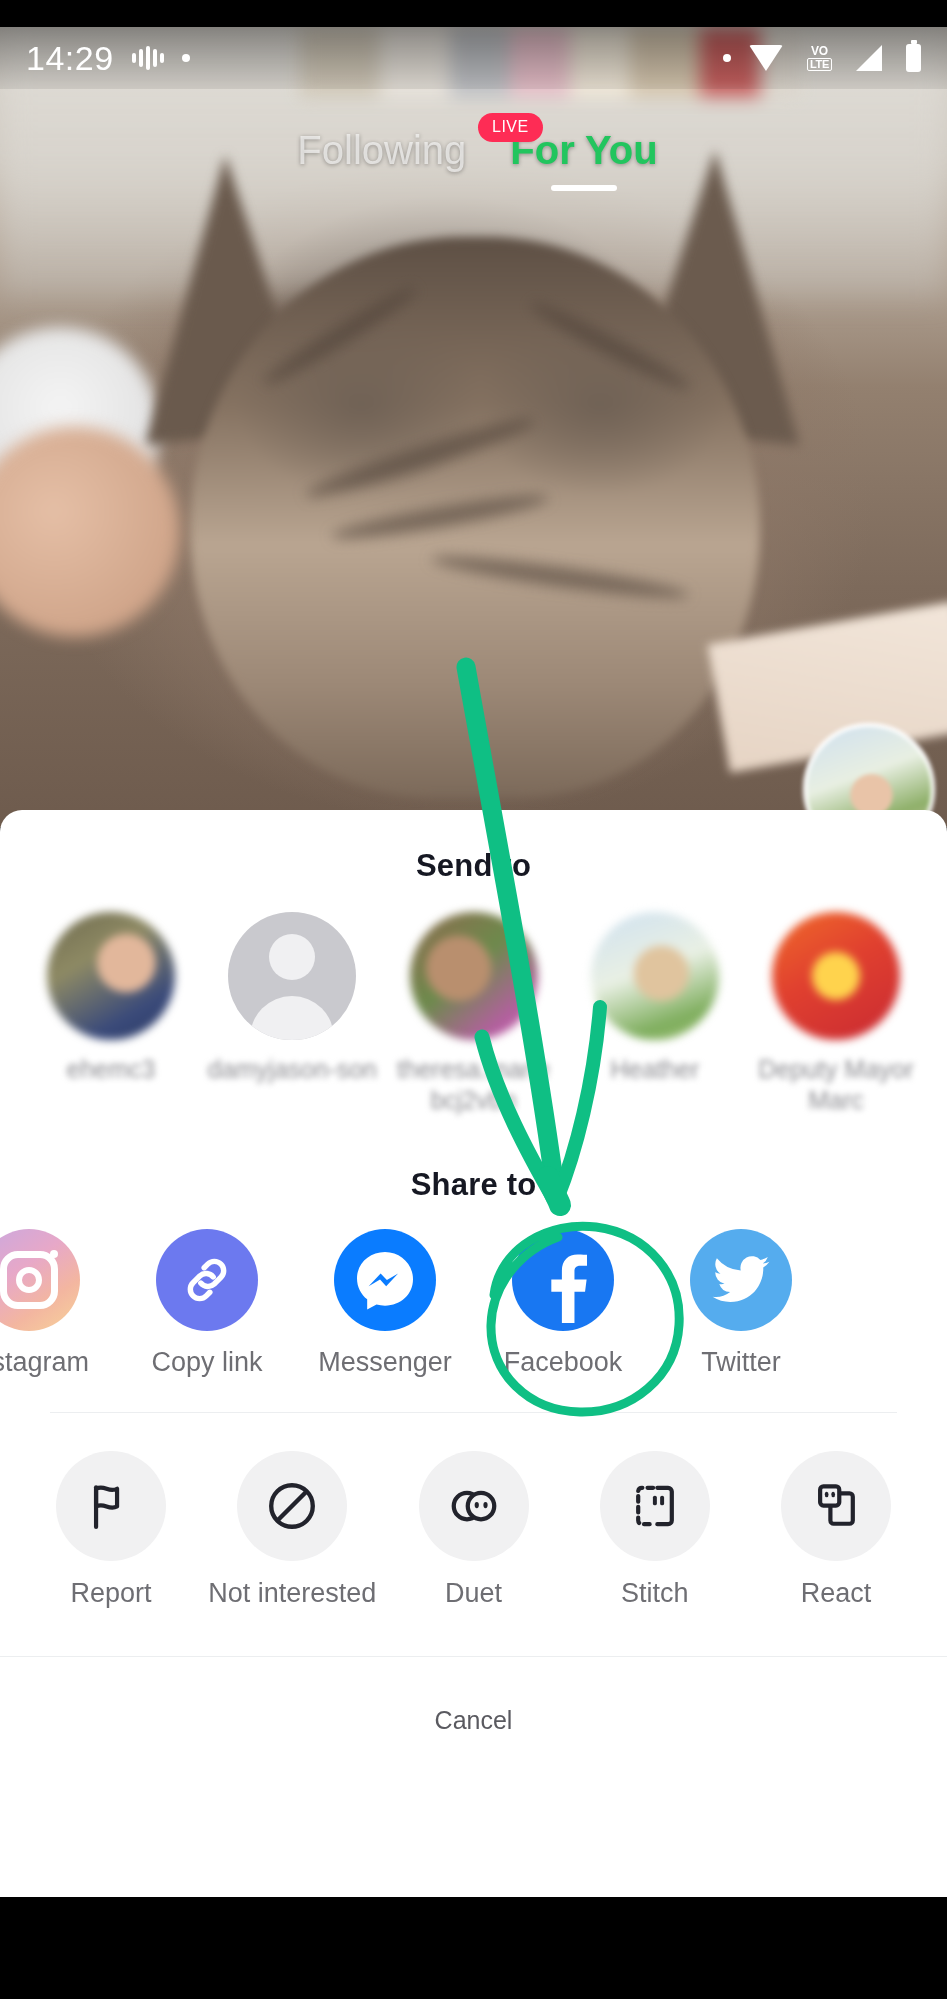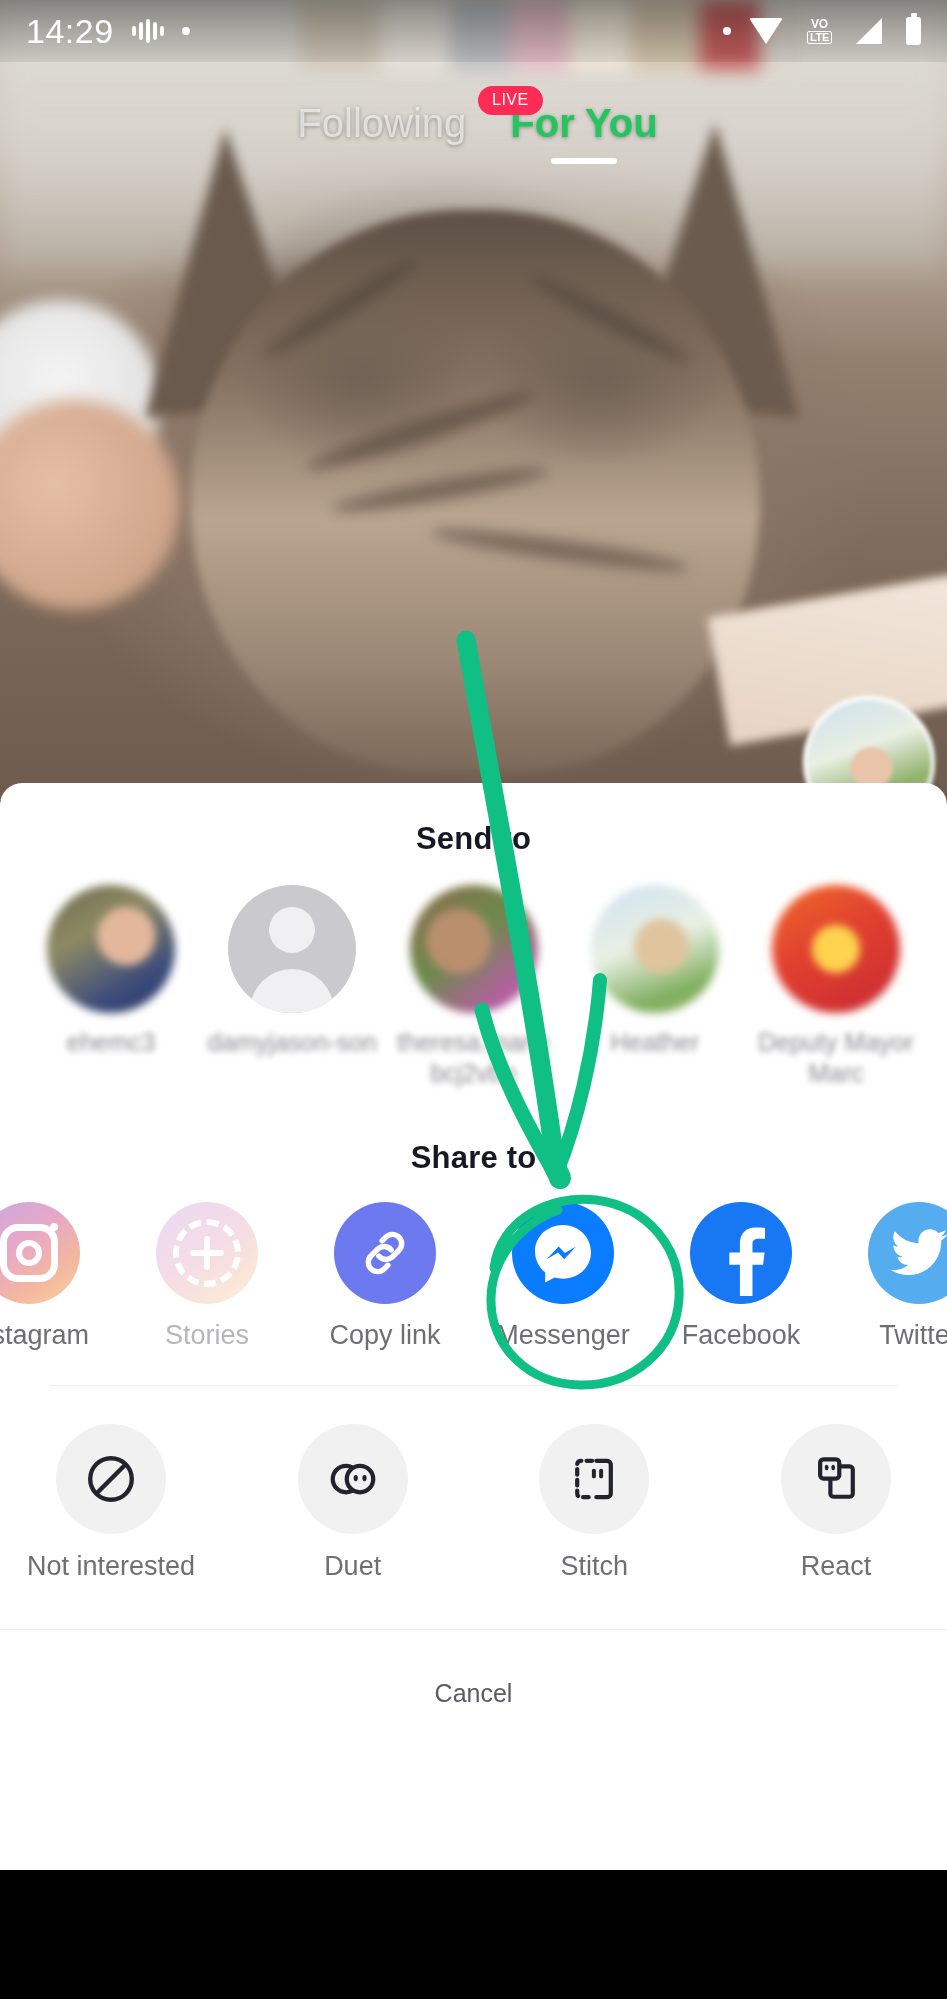--- a/index.html
+++ b/index.html
@@ -7,20 +7,21 @@
     width: 947px; height: 1999px;
     background: #000;
     font-family: "Liberation Sans", sans-serif;
     overflow: hidden;
   }
   #screen {
     position: relative;
     width: 947px; height: 1896px;
     background: #000;
     overflow: hidden;
+    margin-top: 27px;
   }
 
   
   #video-area {
     position: absolute; left: 0; top: 0;
     width: 947px; height: 800px;
     overflow: hidden;
     background: #6b5a4c;
   }
   .vbase {
@@ -417,28 +418,20 @@
 
       <div class="share-app">
         <div class="app-icon ic-instagram">
           <div class="ig-outer"></div>
           <div class="ig-inner"></div>
           <div class="ig-dot"></div>
         </div>
         <div class="app-label">Instagram</div>
       </div>
 
-      <div class="share-app faded">
-        <div class="app-icon ic-stories">
-          <div class="st-ring"></div>
-          <div class="st-plus-h"></div>
-          <div class="st-plus-v"></div>
-        </div>
-        <div class="app-label">Stories</div>
-      </div>
 
       <div class="share-app">
         <div class="app-icon ic-copylink">
           <svg width="62" height="62" viewBox="0 0 24 24" aria-hidden="true">
             <g fill="none" stroke="#fff" stroke-width="2.1" stroke-linecap="round">
               <path d="M9.6 13.2a3.6 3.6 0 0 0 5.2.35l2.6-2.6a3.6 3.6 0 0 0-5.1-5.1l-1.4 1.4"></path>
               <path d="M14.4 10.8a3.6 3.6 0 0 0-5.2-.35l-2.6 2.6a3.6 3.6 0 0 0 5.1 5.1l1.4-1.4"></path>
             </g>
           </svg>
         </div>
@@ -471,20 +464,31 @@
           </svg>
         </div>
         <div class="app-label">Twitter</div>
       </div>
     </div>
 
     <div class="divider"></div>
 
     <div id="action-row">
 
+      <div class="action">
+        <div class="action-icon">
+          <svg width="56" height="56" viewBox="0 0 24 24" aria-hidden="true">
+            <g fill="none" stroke="#22232c" stroke-width="1.8" stroke-linecap="round" stroke-linejoin="round">
+              <path d="M5.6 21V4"></path>
+              <path d="M5.6 4.6c3.6-1.9 5.4 1.9 9 0v7.6c-3.6 1.9-5.4-1.9-9 0z"></path>
+            </g>
+          </svg>
+        </div>
+        <div class="action-label">Report</div>
+      </div>
 
       <div class="action">
         <div class="action-icon">
           <svg width="58" height="58" viewBox="0 0 24 24" aria-hidden="true">
             <g fill="none" stroke="#22232c" stroke-width="1.8" stroke-linecap="round">
               <circle cx="12" cy="12" r="8.6"></circle>
               <path d="M6.1 17.9 17.9 6.1"></path>
             </g>
           </svg>
         </div>

